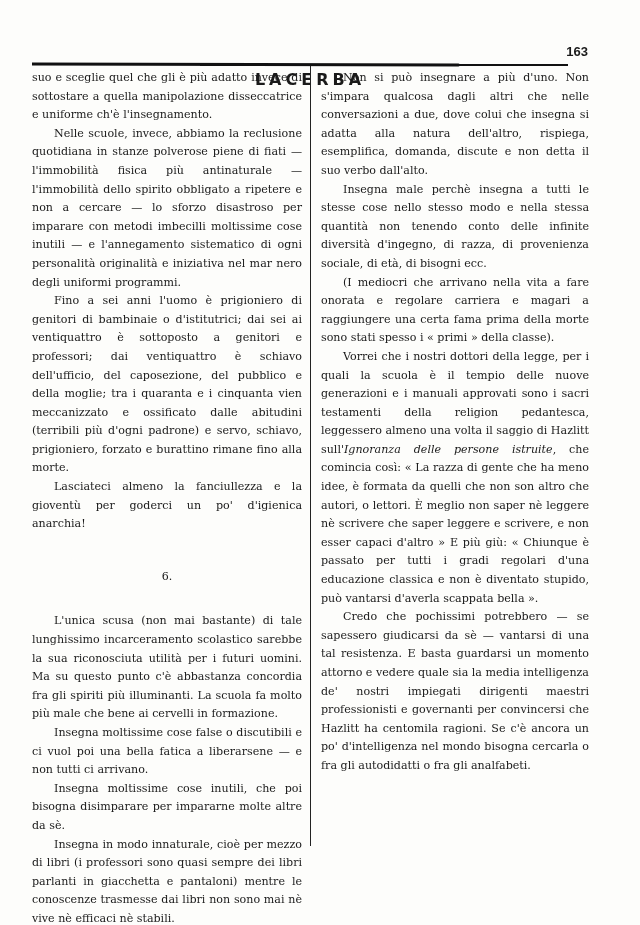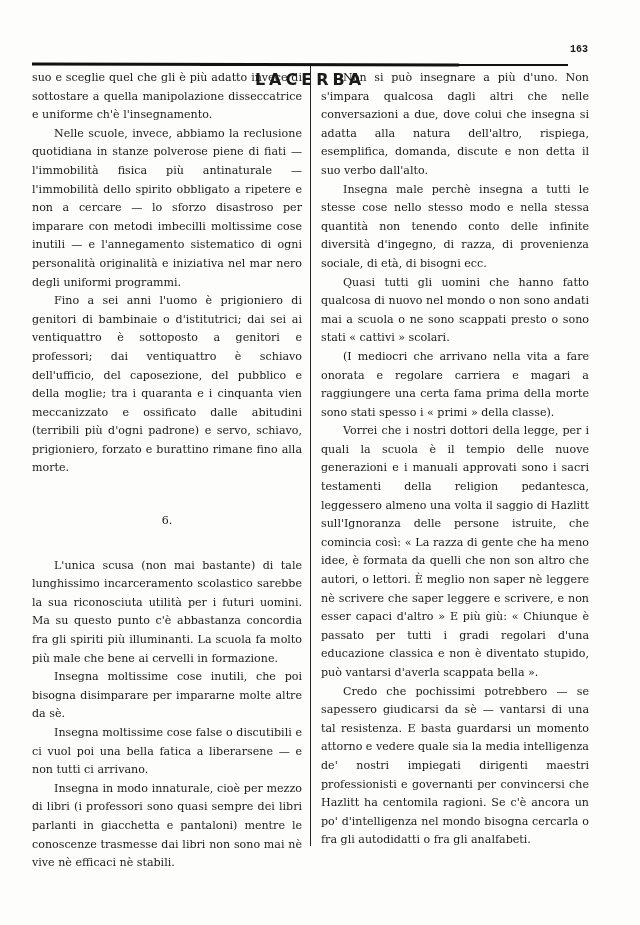--- a/index.html
+++ b/index.html
@@ -2,65 +2,65 @@
 <html><head>
 <meta charset="utf-8">
 <style>
   html, body { margin: 0; padding: 0; background: #ffffff; }
   body { width: 640px; height: 925px; position: relative; overflow: hidden;
          font-family: "DejaVu Serif", "Liberation Serif", serif; color: #1a1a1a; }
   .page { position: absolute; left: 0; top: 0; width: 640px; height: 925px; background: #fdfdfb; }
   .header { position: absolute; left: 32px; top: 40px; width: 556px; height: 30px; }
   .masthead { position: absolute; left: 0; right: 0; top: 2px; text-align: center;
               font-family: "DejaVu Sans", sans-serif; font-weight: bold; font-size: 16px; letter-spacing: 4px; margin-top: 28px; }
-  .pagenum { position: absolute; right: 0; top: 4px; font-family: Liberation Mono, monospace;
-             font-weight: bold; font-size: 10px; }
+  .pagenum { position: absolute; right: 0; top: 4px; font-family: Liberation Sans, sans-serif;
+             font-weight: bold; font-size: 13px; }
   .rule { position: absolute; left: 32px; top: 63px; width: 428px; height: 3px; background: #111;
           border-radius: 0 2px 2px 0; transform: skewY(0.15deg); }
   .rule2 { position: absolute; left: 200px; top: 64px; width: 368px; height: 2px; background: #111; }
   .col { position: absolute; top: 69px; font-size: 11.1px; line-height: 18.6px; text-align: justify; }
   .col-left { left: 32px; width: 270px; }
   .col-right { left: 321px; width: 268px; }
   .divider { position: absolute; left: 310px; top: 66px; width: 1px; height: 780px; background: #222; }
   .p { margin: 0; text-indent: 22px; text-align: justify; }
   .p.noindent { text-indent: 0; }
   .sechead { text-align: center; margin: 18px 0 14px 0; font-size: 11px; }
-  .it { }
+  .it { font-style: italic; }
 </style>
 </head>
 <body>
 
 <div class="page">
 
   <div class="header">
     <div class="masthead">LACERBA</div>
     <div class="pagenum">163</div>
   </div>
   <div class="rule"></div>
   <div class="rule2"></div>
 
   <div class="divider"></div>
 
   <div class="col col-left">
     <p class="p noindent">suo e sceglie quel che gli è più adatto invece di sottostare a quella manipolazione disseccatrice e uniforme ch'è l'insegnamento.</p>
     <p class="p">Nelle scuole, invece, abbiamo la reclusione quotidiana in stanze polverose piene di fiati — l'immobilità fisica più antinaturale — l'immobilità dello spirito obbligato a ripetere e non a cercare — lo sforzo disastroso per imparare con metodi imbecilli moltissime cose inutili — e l'annegamento sistematico di ogni personalità originalità e iniziativa nel mar nero degli uniformi programmi.</p>
     <p class="p">Fino a sei anni l'uomo è prigioniero di genitori di bambinaie o d'istitutrici; dai sei ai ventiquattro è sottoposto a genitori e professori; dai ventiquattro è schiavo dell'ufficio, del caposezione, del pubblico e della moglie; tra i quaranta e i cinquanta vien meccanizzato e ossificato dalle abitudini (terribili più d'ogni padrone) e servo, schiavo, prigioniero, forzato e burattino rimane fino alla morte.</p>
+    <p class="p">Lasciateci almeno la fanciullezza e la gioventù per goderci un po' d'igienica anarchia!</p>
 
     <div class="sechead" style="margin-top:34px;margin-bottom:26px;">6.</div>
 
     <p class="p">L'unica scusa (non mai bastante) di tale lunghissimo incarceramento scolastico sarebbe la sua riconosciuta utilità per i futuri uomini. Ma su questo punto c'è abbastanza concordia fra gli spiriti più illuminanti. La scuola fa molto più male che bene ai cervelli in formazione.</p>
+    <p class="p">Insegna moltissime cose false o discutibili e ci vuol poi una bella fatica a liberarsene — e non tutti ci arrivano.</p>
     <p class="p">Insegna moltissime cose inutili, che poi bisogna disimparare per impararne molte altre da sè.</p>
-    <p class="p">Insegna moltissime cose false o discutibili e ci vuol poi una bella fatica a liberarsene — e non tutti ci arrivano.</p>
     <p class="p">Insegna in modo innaturale, cioè per mezzo di libri (i professori sono quasi sempre dei libri parlanti in giacchetta e pantaloni) mentre le conoscenze trasmesse dai libri non sono mai nè vive nè efficaci nè stabili.</p>
 
   </div>
 
   <div class="col col-right">
     <p class="p">Non si può insegnare a più d'uno. Non s'impara qualcosa dagli altri che nelle conversazioni a due, dove colui che insegna si adatta alla natura dell'altro, rispiega, esemplifica, domanda, discute e non detta il suo verbo dall'alto.</p>
     <p class="p">Insegna male perchè insegna a tutti le stesse cose nello stesso modo e nella stessa quantità non tenendo conto delle infinite diversità d'ingegno, di razza, di provenienza sociale, di età, di bisogni ecc.</p>
-    <p class="p">Quasi tutti gli uomini che hanno fatto qualcosa di nuovo nel mondo o non sono andati mai a scuola o ne sono scappati presto o sono stati « cattivi » scolari.</p>
     <p class="p">(I mediocri che arrivano nella vita a fare onorata e regolare carriera e magari a raggiungere una certa fama prima della morte sono stati spesso i « primi » della classe).</p>
     <p class="p"><span>Vorrei che i nostri dottori della legge, per i quali la scuola è il tempio delle nuove generazioni e i manuali approvati sono i sacri testamenti della religion pedantesca, leggessero almeno una volta il saggio di Hazlitt sull'</span><span class="it">Ignoranza delle persone istruite</span><span>, che comincia così: « La razza di gente che ha meno idee, è formata da quelli che non son altro che autori, o lettori. È meglio non saper nè leggere nè scrivere che saper leggere e scrivere, e non esser capaci d'altro » E più giù: « Chiunque è passato per tutti i gradi regolari d'una educazione classica e non è diventato stupido, può vantarsi d'averla scappata bella ».</span></p>
     <p class="p">Credo che pochissimi potrebbero — se sapessero giudicarsi da sè — vantarsi di una tal resistenza. E basta guardarsi un momento attorno e vedere quale sia la media intelligenza de' nostri impiegati dirigenti maestri professionisti e governanti per convincersi che Hazlitt ha centomila ragioni. Se c'è ancora un po' d'intelligenza nel mondo bisogna cercarla o fra gli autodidatti o fra gli analfabeti.</p>
 
   </div>
 
 </div>
 
 </body></html>

